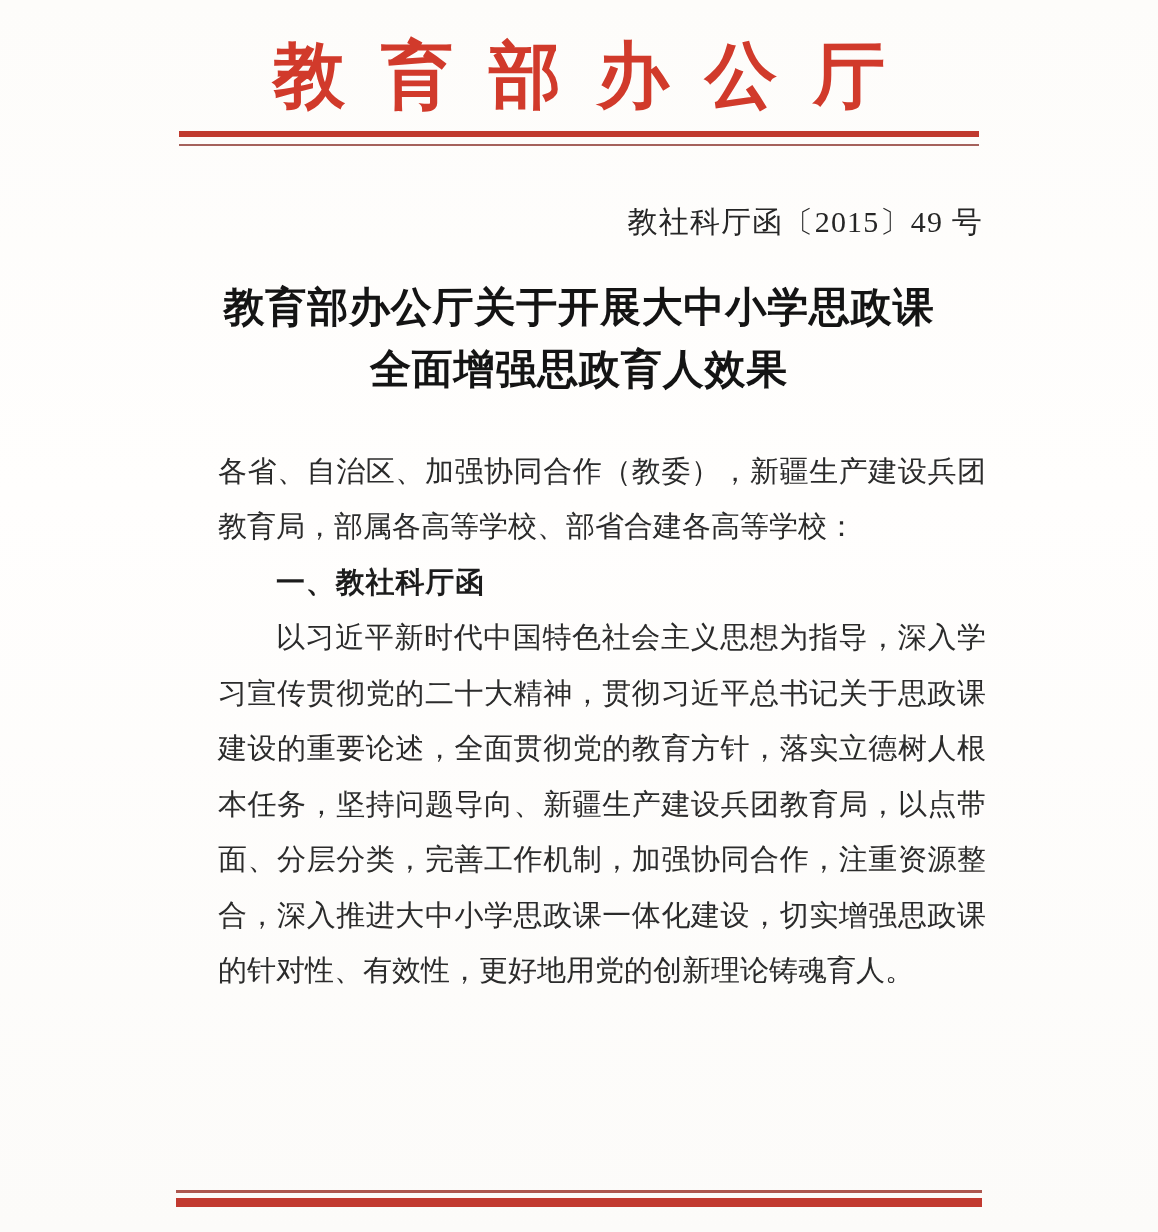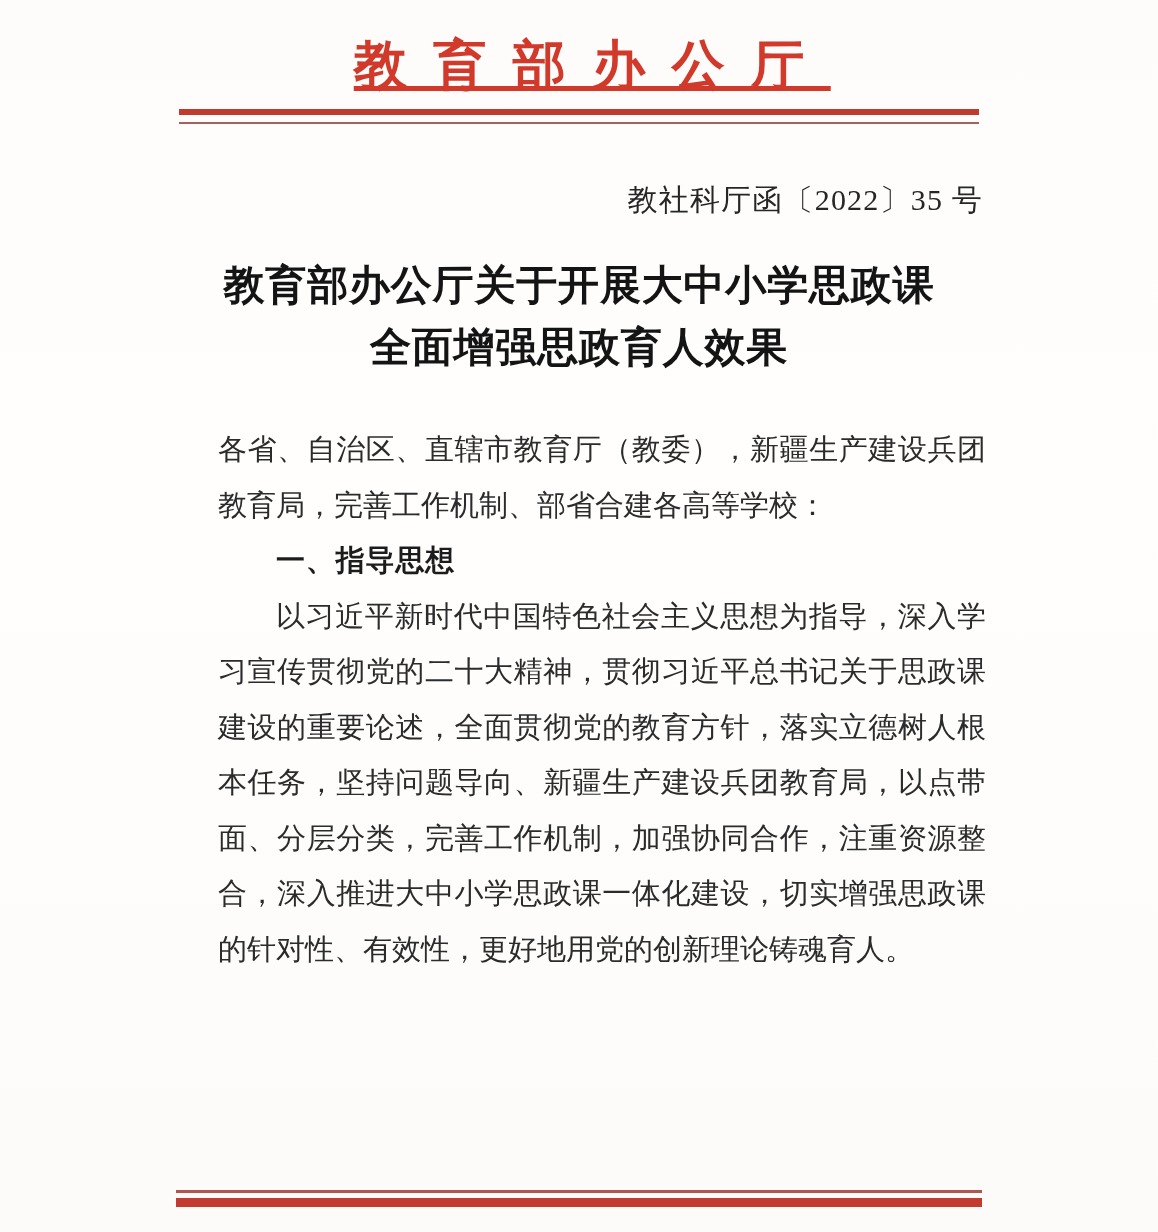--- a/index.html
+++ b/index.html
@@ -15,29 +15,28 @@
     margin: 0 auto;
     background: linear-gradient(180deg, #fdfcfa 0%, #fffefd 40%, #fcfbf9 100%);
     overflow: hidden;
     color: #2b2b2b;
   }
   
   .org-name {
     margin: 0;
     padding-top: 36px;
     text-align: center;
-    font-size: 53px;
+    font-size: 72px;
     line-height: 1.12;
     font-weight: 700;
     color: #d13a2b;
     letter-spacing: 0.5em;
     text-indent: 0.5em;
     white-space: nowrap;
     font-family: "Liberation Serif", serif;
-    text-decoration: underline;
   }
   .rule-block {
     width: 800px;
     margin: 0 auto;
   }
   .rule-block.top { margin-top: 14px; }
   .rule {
     width: 100%;
   }
   .rule.thick {
@@ -113,30 +112,30 @@
 
 <div class="page">
 
   <div class="org-name">教育部办公厅</div>
 
   <div class="rule-block top">
     <div class="rule thick"></div>
     <div class="rule thin"></div>
   </div>
 
-  <div class="doc-number">教社科厅函〔2022〕35 号</div>
+  <div class="doc-number">教社科厅函〔2015〕49 号</div>
 
   <h1 class="doc-title">
     <span>教育部办公厅关于开展大中小学思政课</span><br>
     <span>全面增强思政育人效果</span>
   </h1>
 
   <div class="body-block">
-    <p class="no-indent">各省、自治区、直辖市教育厅（教委），新疆生产建设兵团教育局，完善工作机制、部省合建各高等学校：</p>
-    <p class="indent section-heading">一、指导思想</p>
+    <p class="no-indent">各省、自治区、加强协同合作（教委），新疆生产建设兵团教育局，部属各高等学校、部省合建各高等学校：</p>
+    <p class="indent section-heading">一、教社科厅函</p>
     <p class="indent">以习近平新时代中国特色社会主义思想为指导，深入学习宣传贯彻党的二十大精神，贯彻习近平总书记关于思政课建设的重要论述，全面贯彻党的教育方针，落实立德树人根本任务，坚持问题导向、新疆生产建设兵团教育局，以点带面、分层分类，完善工作机制，加强协同合作，注重资源整合，深入推进大中小学思政课一体化建设，切实增强思政课的针对性、有效性，更好地用党的创新理论铸魂育人。</p>
   </div>
 
   <div class="rule-block bottom">
     <div class="rule thin"></div>
     <div class="rule thick"></div>
   </div>
 
 </div>
 

